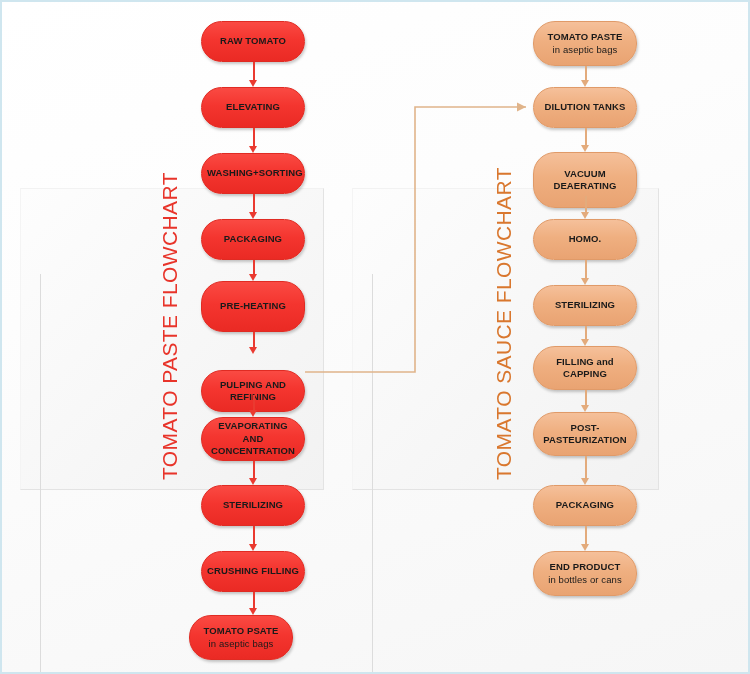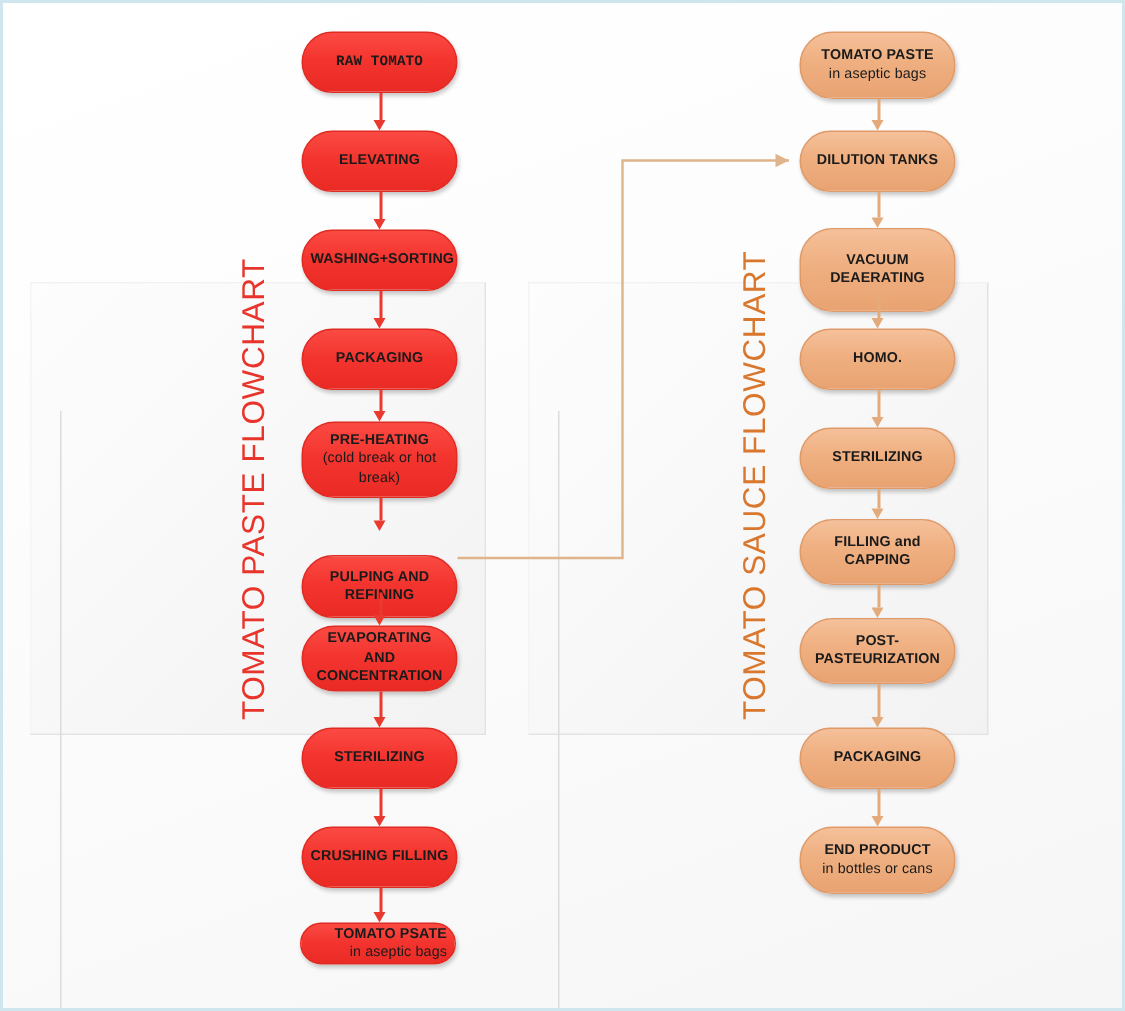--- a/index.html
+++ b/index.html
@@ -133,21 +133,21 @@
   <div class="vtitle" id="title-paste">TOMATO PASTE FLOWCHART</div>
   <div class="vtitle" id="title-sauce">TOMATO SAUCE FLOWCHART</div>
 
   <svg id="cross-connector" viewBox="0 0 750 674" xmlns="http://www.w3.org/2000/svg">
     <polyline points="303,370 413,370 413,105 524,105" fill="none" stroke="#e0b48a" stroke-width="1.6"></polyline>
     <polygon points="524,105 515,100.5 515,109.5" fill="#e0b48a"></polygon>
   </svg>
 
   <div>
 
-    <div class="node red" style="left:199px; top:19px; height:41px;font-family:Liberation Mono, monospace;">
+    <div class="node red" style="left:199px; top:19px; height:41px;">
       <span class="lines">
         <span>RAW TOMATO</span>
       </span>
     </div>
     <div class="arrow red" style="left:251px; top:60px; height:25px;">
       <div class="shaft" style="height:18px;"></div>
         <div class="head"></div>
     </div>
 
     <div class="node red" style="left:199px; top:85px; height:41px;">
@@ -176,21 +176,20 @@
       </span>
     </div>
     <div class="arrow red" style="left:251px; top:258px; height:21px;">
       <div class="shaft" style="height:14px;"></div>
         <div class="head"></div>
     </div>
 
     <div class="node red" style="left:199px; top:279px; height:51px;justify-content:center;">
       <span class="lines">
         <span>PRE-HEATING</span>
-        <span class="sub">(cold break or hot break)</span>
       </span>
     </div>
     <div class="arrow red" style="left:251px; top:330px; height:22px;">
       <div class="shaft" style="height:15px;"></div>
         <div class="head"></div>
     </div>
 
     <div class="node red" style="left:199px; top:368px; height:42px;">
       <span class="lines">
         <span>PULPING AND REFINING</span>
@@ -224,21 +223,21 @@
     <div class="node red" style="left:199px; top:549px; height:41px;">
       <span class="lines">
         <span>CRUSHING FILLING</span>
       </span>
     </div>
     <div class="arrow red" style="left:251px; top:590px; height:23px;">
       <div class="shaft" style="height:16px;"></div>
         <div class="head"></div>
     </div>
 
-    <div class="node red" style="left:198px; top:613px; height:28px;text-align:right;">
+    <div class="node red" style="left:187px; top:613px; height:45px;">
       <span class="lines">
         <span>TOMATO PSATE</span>
         <span class="sub">in aseptic bags</span>
       </span>
     </div>
 
   </div>
 
   <div>
 

